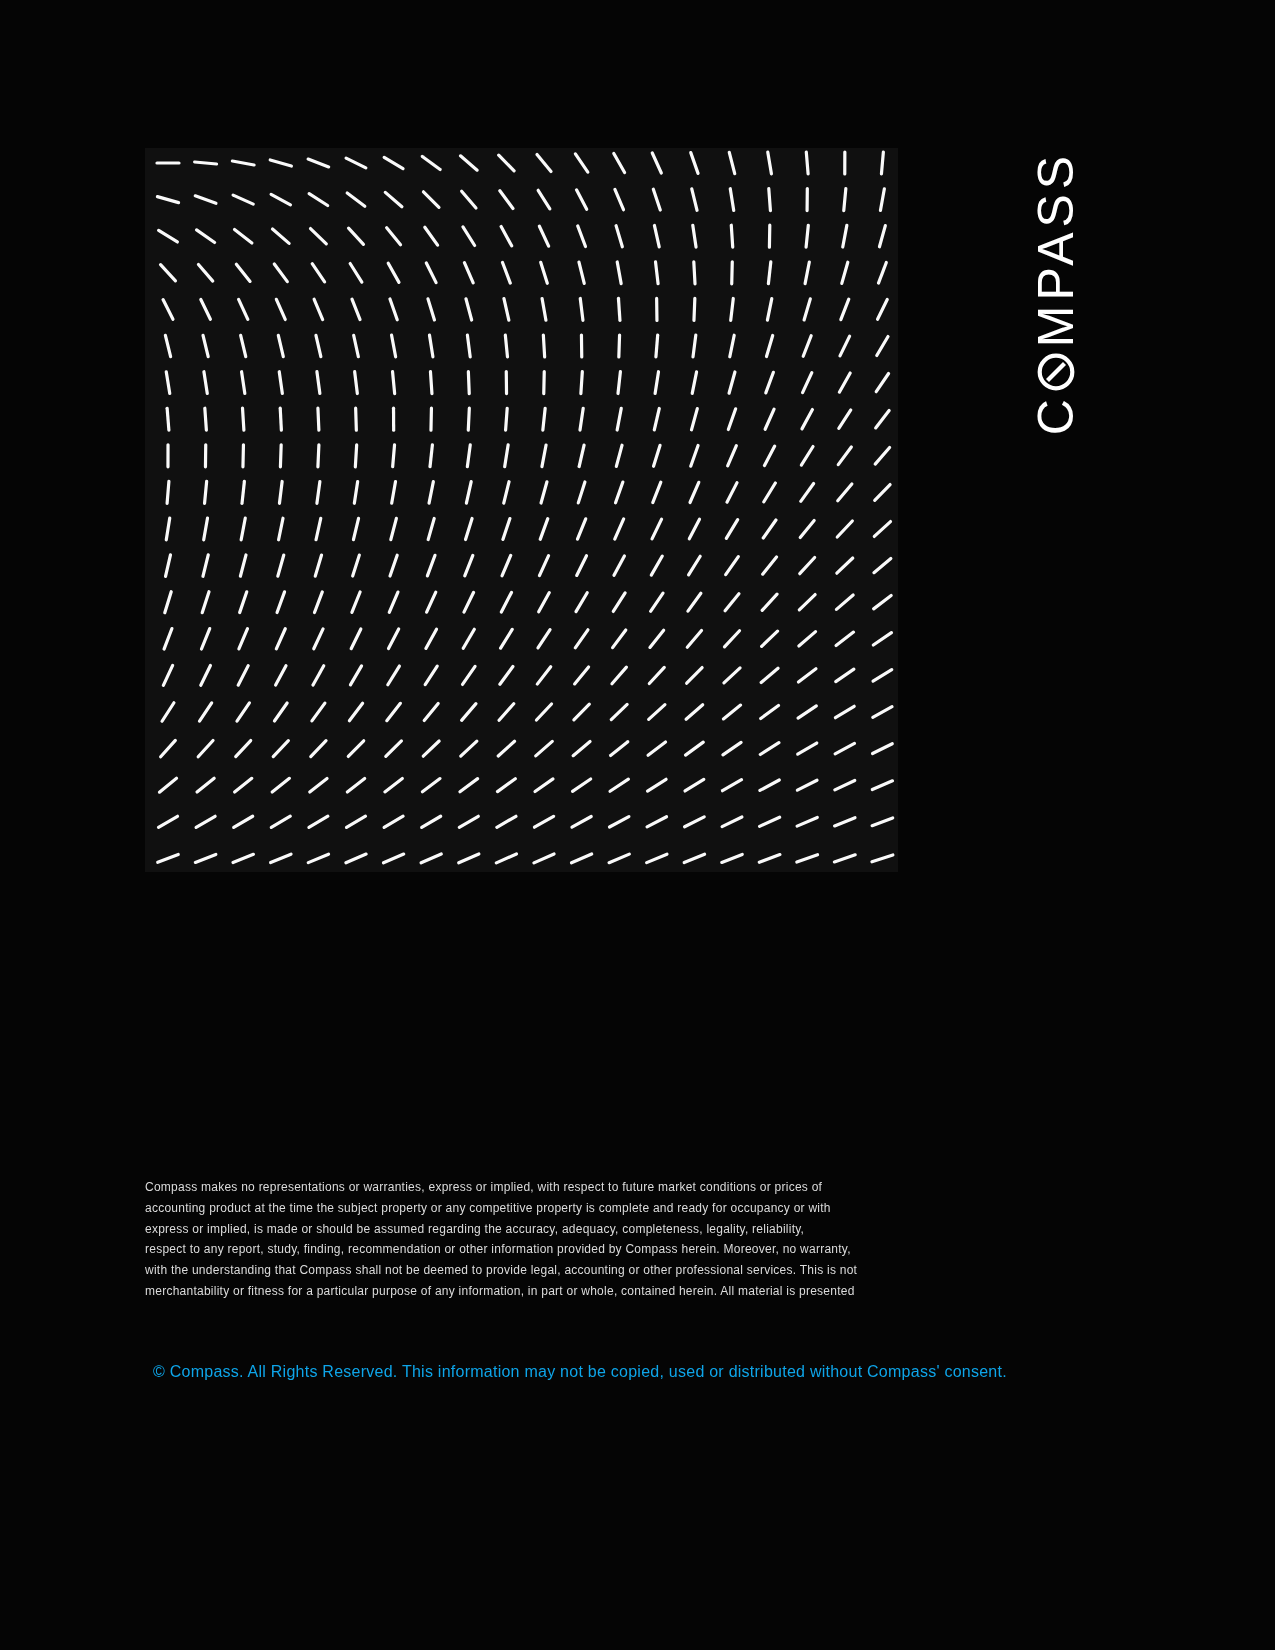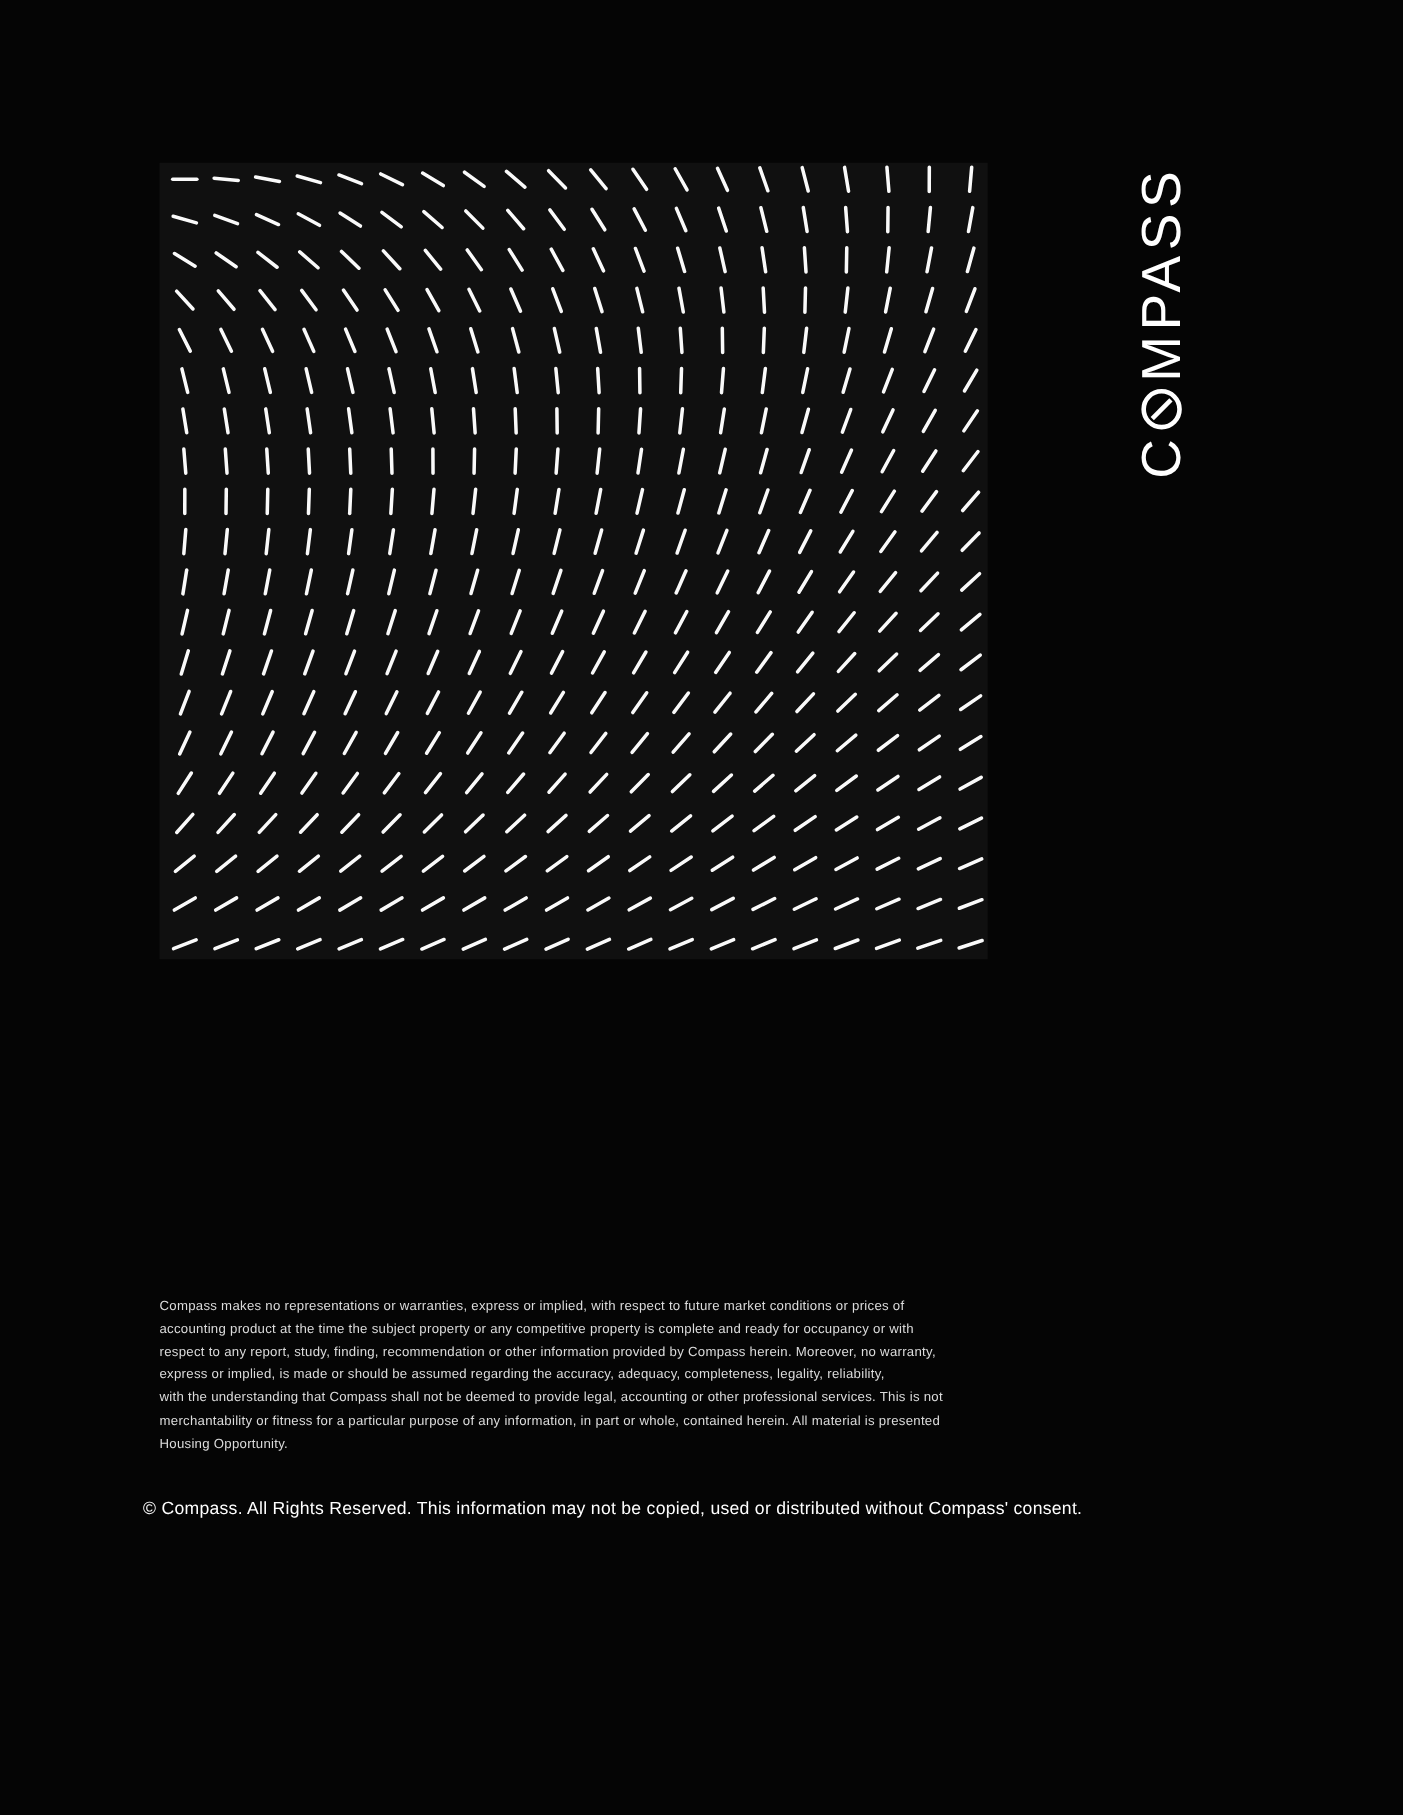--- a/index.html
+++ b/index.html
@@ -67,24 +67,24 @@
     color: #dcdcdc;
     font-size: 12px;
     line-height: 20.8px;
     letter-spacing: 0.25px;
   }
   .disclaimer .line {
     white-space: nowrap;
   }
   .copyright {
     position: absolute;
-    left: 130px;
+    left: 153px;
     top: 1362px;
     width: 930px;
-    color: #ffffff;
+    color: #0ea5e9;
     font-size: 16px;
     line-height: 20.8px;
     letter-spacing: 0.25px;
     white-space: nowrap;
   }
 </style>
 </head>
 <body>
 
 <div class="page">
@@ -501,22 +501,21 @@
         <circle cx="20" cy="20" r="16.3" fill="none" stroke="#ffffff" stroke-width="4.2"></circle>
         <line x1="11.5" y1="11.5" x2="28.5" y2="28.5" stroke="#ffffff" stroke-width="4.2"></line>
       </svg>
       <span>MPASS</span>
     </div>
   </div>
 
   <div class="disclaimer">
     <div class="line">Compass makes no representations or warranties, express or implied, with respect to future market conditions or prices of</div>
     <div class="line">accounting product at the time the subject property or any competitive property is complete and ready for occupancy or with</div>
+    <div class="line">express or implied, is made or should be assumed regarding the accuracy, adequacy, completeness, legality, reliability,</div>
     <div class="line">respect to any report, study, finding, recommendation or other information provided by Compass herein. Moreover, no warranty,</div>
-    <div class="line">express or implied, is made or should be assumed regarding the accuracy, adequacy, completeness, legality, reliability,</div>
     <div class="line">with the understanding that Compass shall not be deemed to provide legal, accounting or other professional services. This is not</div>
     <div class="line">merchantability or fitness for a particular purpose of any information, in part or whole, contained herein. All material is presented</div>
-    <div class="line">Housing Opportunity.</div>
   </div>
 
   <div class="copyright">© Compass. All Rights Reserved. This information may not be copied, used or distributed without Compass' consent.</div>
 
 </div>
 
 </body></html>

